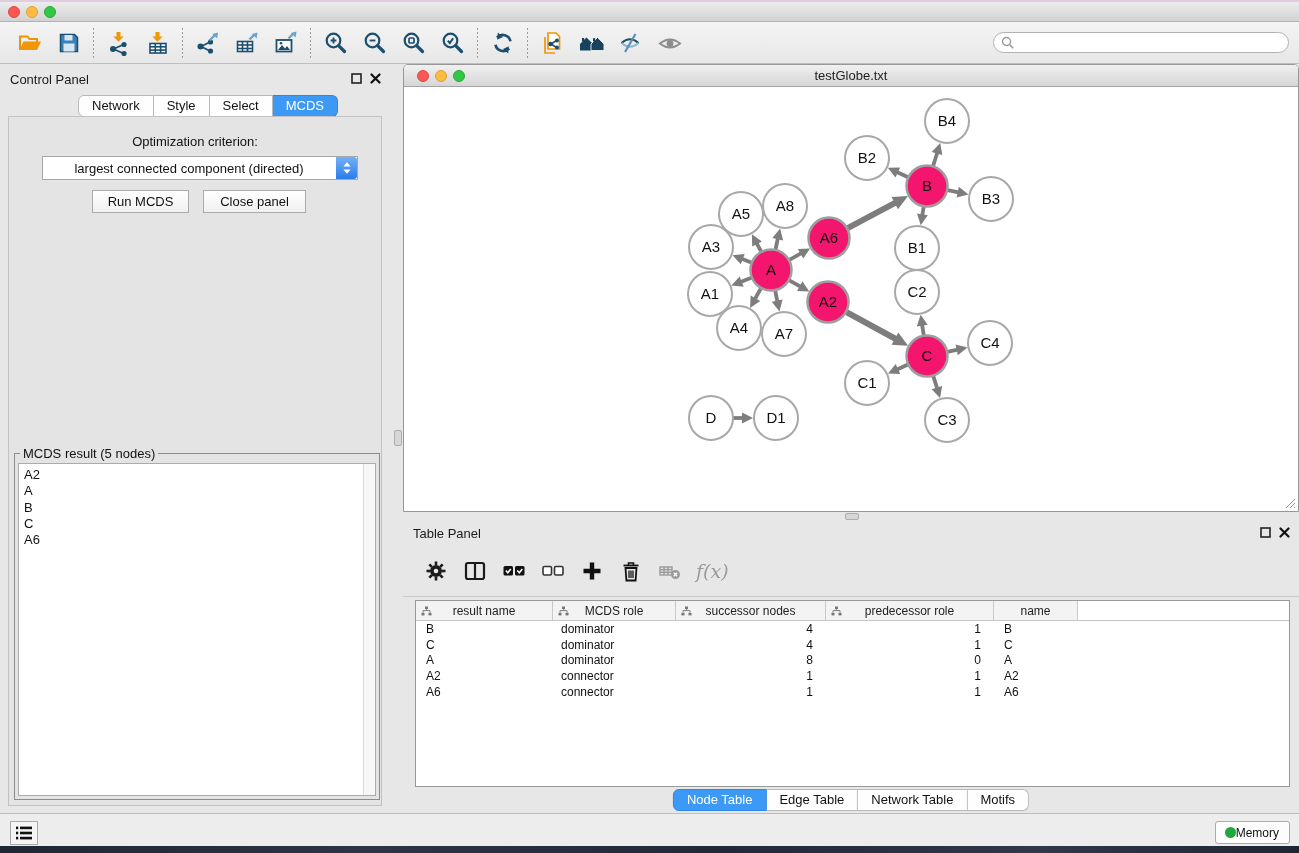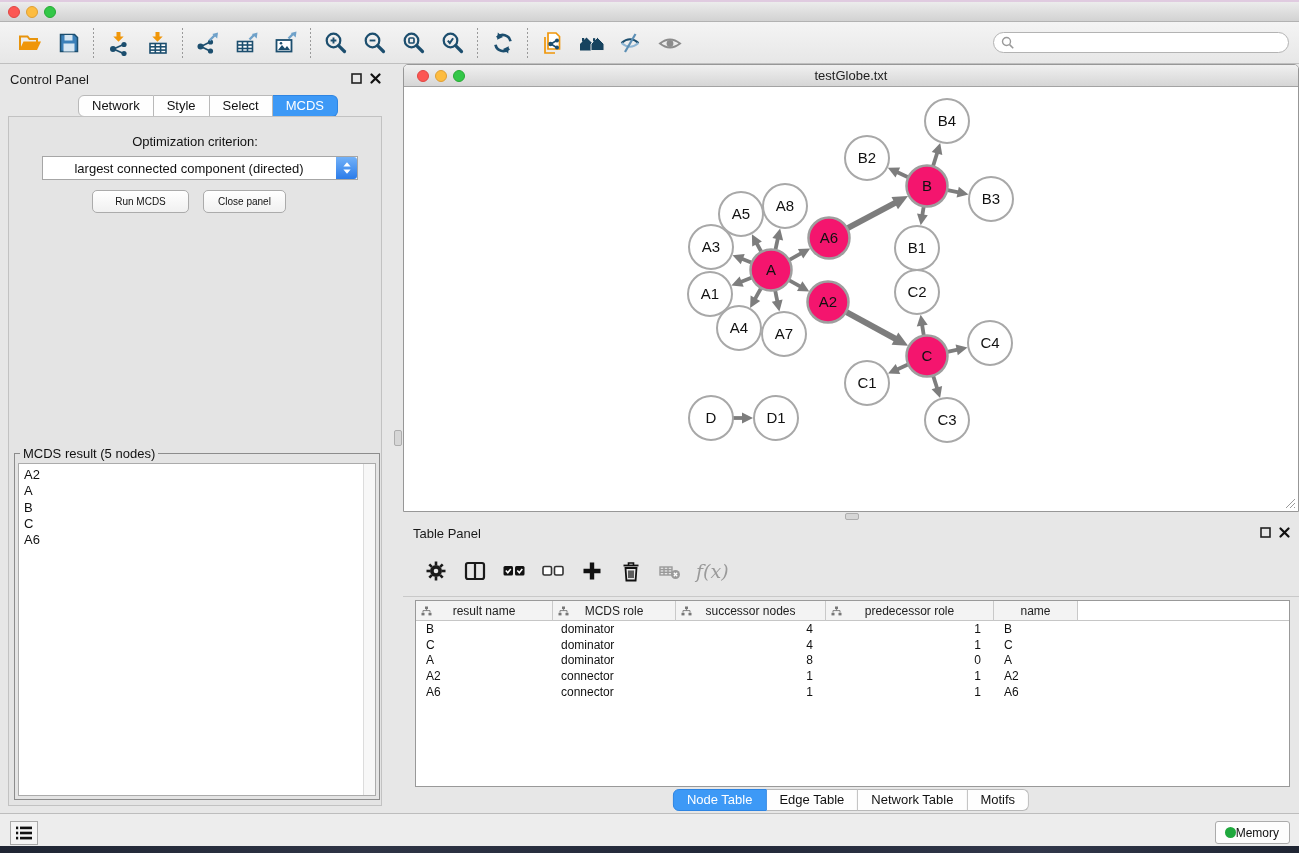--- a/index.html
+++ b/index.html
@@ -41,24 +41,24 @@
   .cp-tab.active, .tp-tab.active { background:#3D99F6; border-color:#2F85E2; color:#fff; }
   .cp-body { position:absolute; left:8px; top:52px; width:374px; height:690px;
     background:#E4E4E4; border:1px solid #C2C2C2; }
   .opt-label { position:absolute; left:0; top:17px; width:100%; text-align:center; font-size:13px; color:#111; }
   .dropdown { position:absolute; left:33px; top:39px; width:316px; height:24px;
     background:#fff; border:1px solid #A6A6A6; border-radius:0; }
   .dropdown-value { position:absolute; left:0; right:22px; top:4px; text-align:center; font-size:13px; color:#111; }
   .dropdown-step { position:absolute; right:0; top:0; bottom:0; width:21px; border-radius:0 3px 3px 0;
     background:linear-gradient(#72B1F8,#2C7CE9); display:flex; align-items:center; justify-content:center; }
   .btn { position:absolute; height:23px; background:linear-gradient(#FFFFFF,#F0F0F0);
-    border:1px solid #ABABAB; border-radius:5px; font-size:10px; color:#111;
+    border:1px solid #ABABAB; border-radius:0; font-size:13px; color:#111;
     font-family:"Liberation Sans", sans-serif; text-align:center; line-height:21px; }
   .btn-run { left:83px; top:73px; width:97px; }
-  .btn-close { left:194px; top:73px; width:83px; }
+  .btn-close { left:194px; top:73px; width:103px; }
   .result-box { position:absolute; left:5px; top:336px; width:366px; height:347px; border:1px solid #8C8C8C; }
   .result-legend { position:absolute; top:-8px; left:5px; background:#E4E4E4; padding:0 3px;
     font-size:13px; color:#111; }
   .result-list { position:absolute; left:3px; right:3px; top:9px; bottom:3px;
     background:#fff; border:1px solid #ABABAB; overflow:hidden; }
   .result-list ul { list-style:none; padding:3px 0 0 5px; }
   .result-list li { font-size:13px; line-height:16.3px; color:#111; }
   .result-scroll { position:absolute; top:0; right:0; bottom:0; width:12px;
     background:#F7F7F7; border-left:1px solid #DCDCDC; }
 

